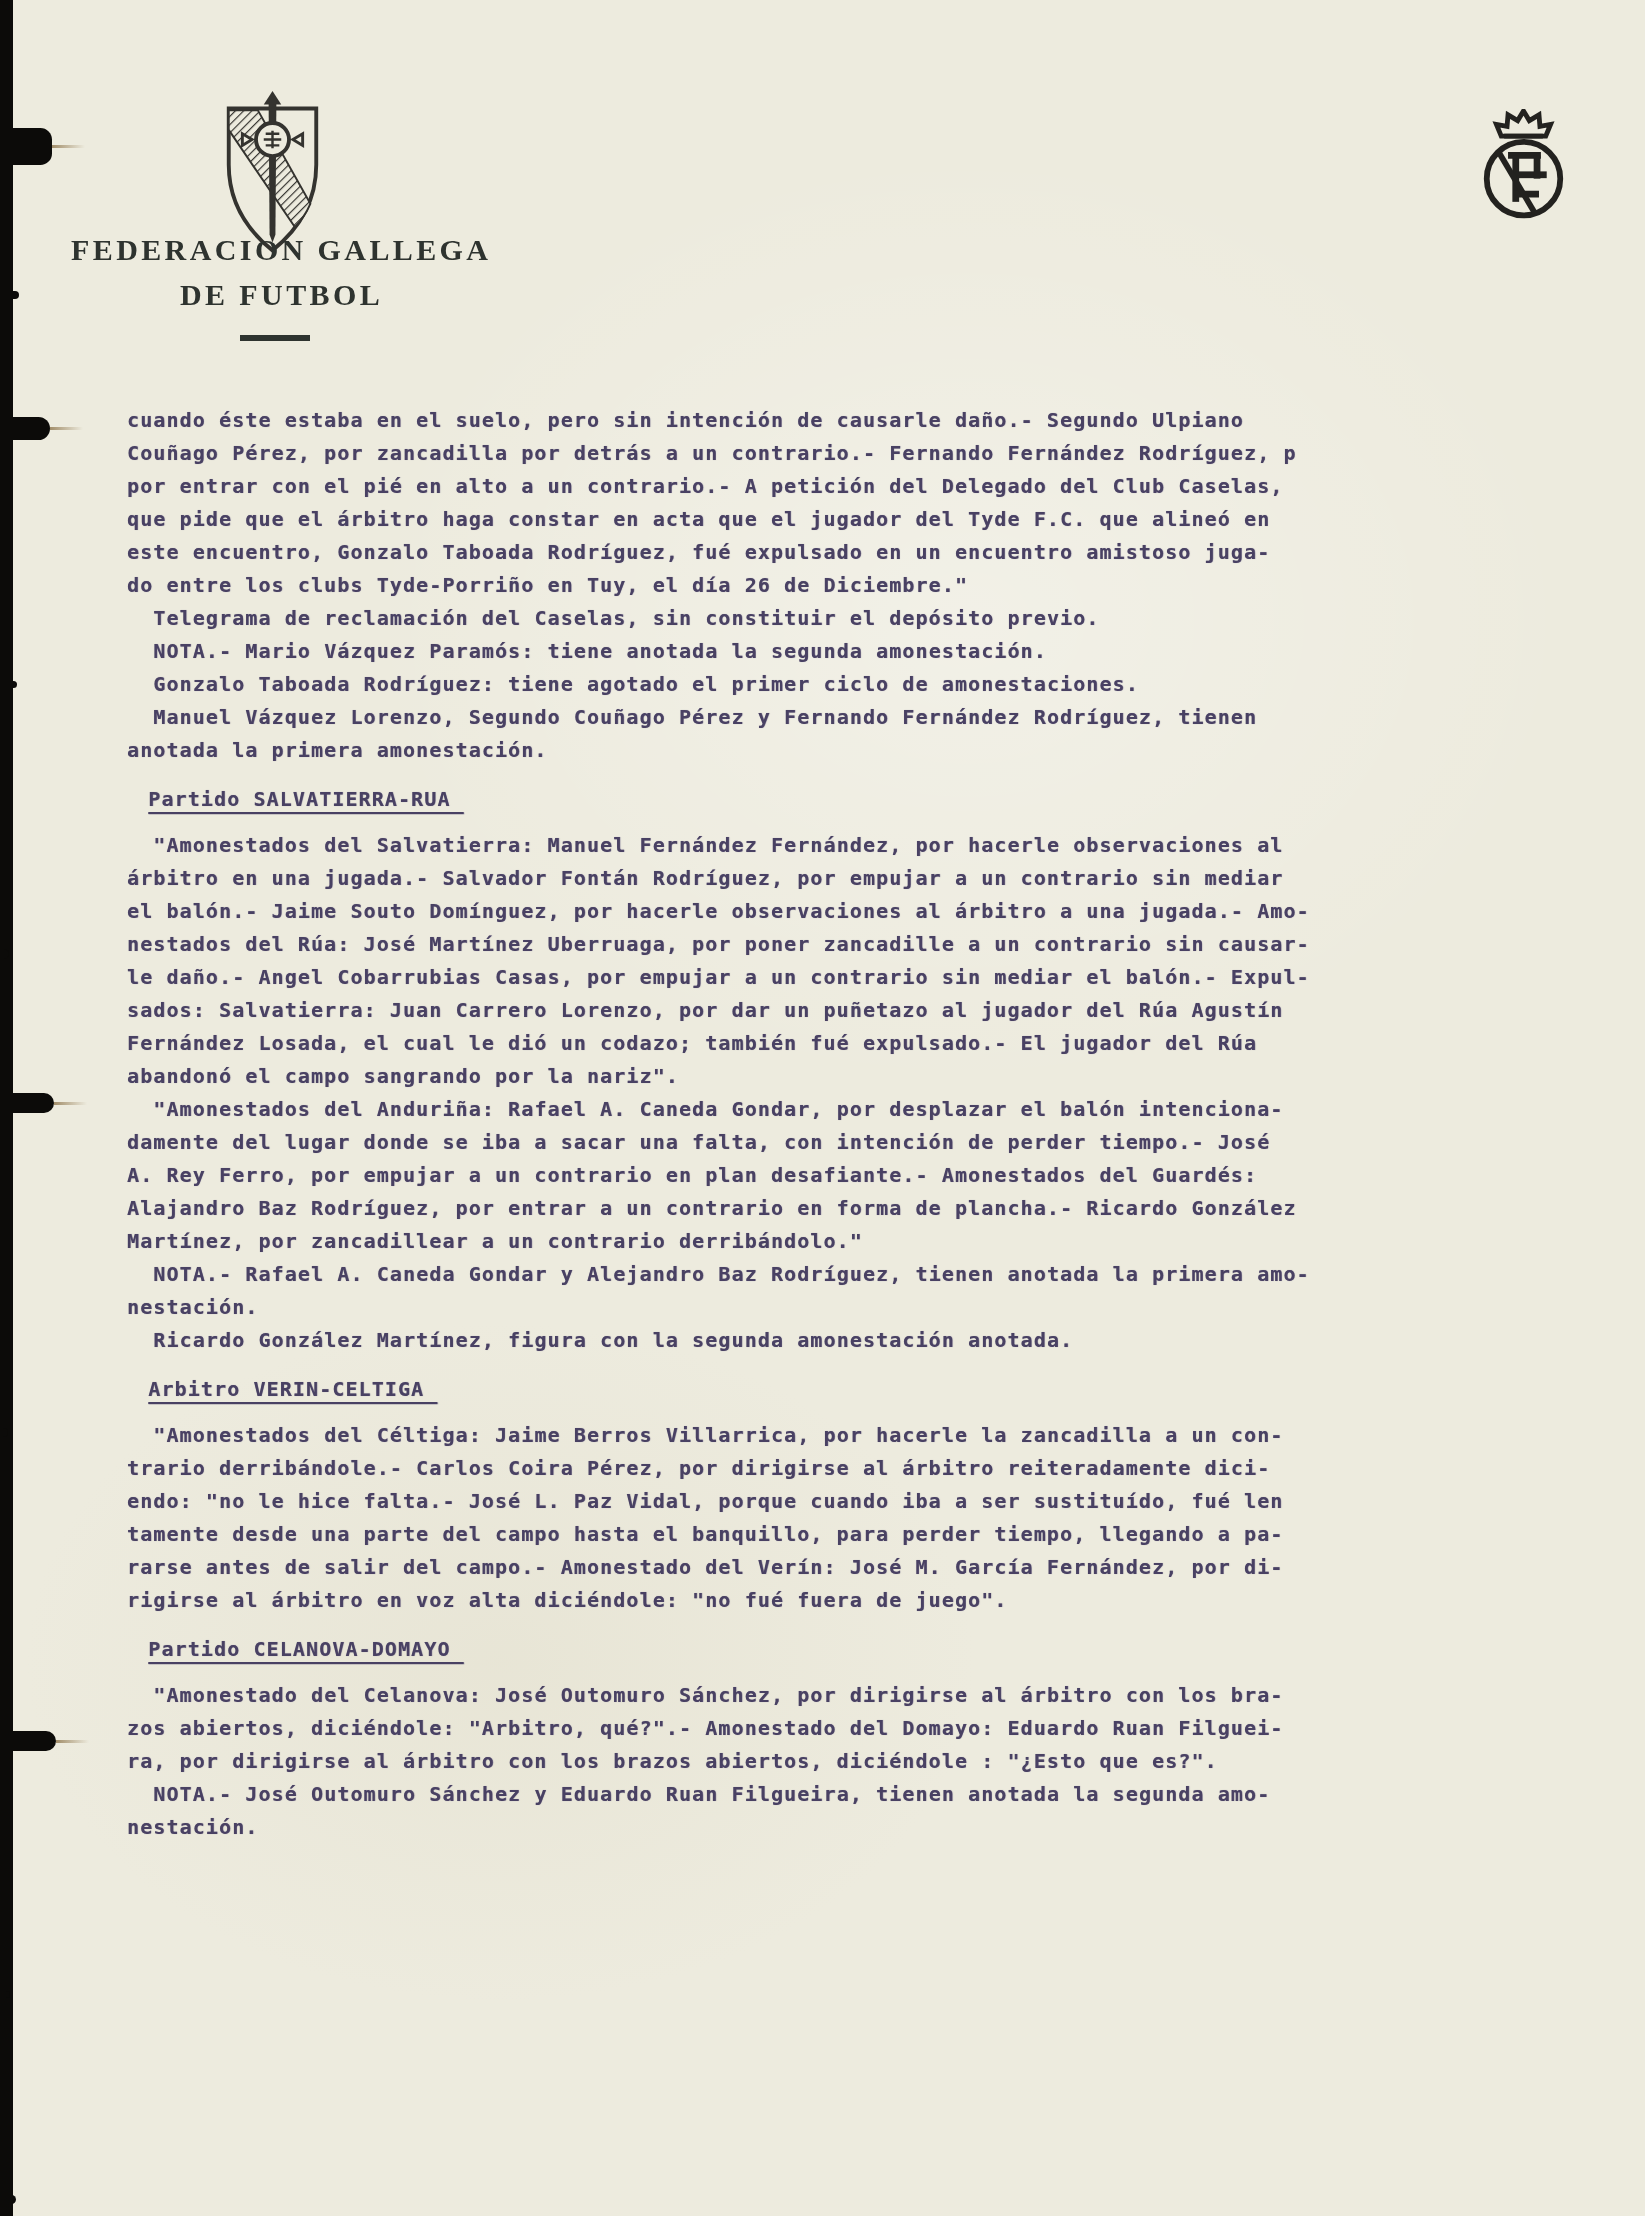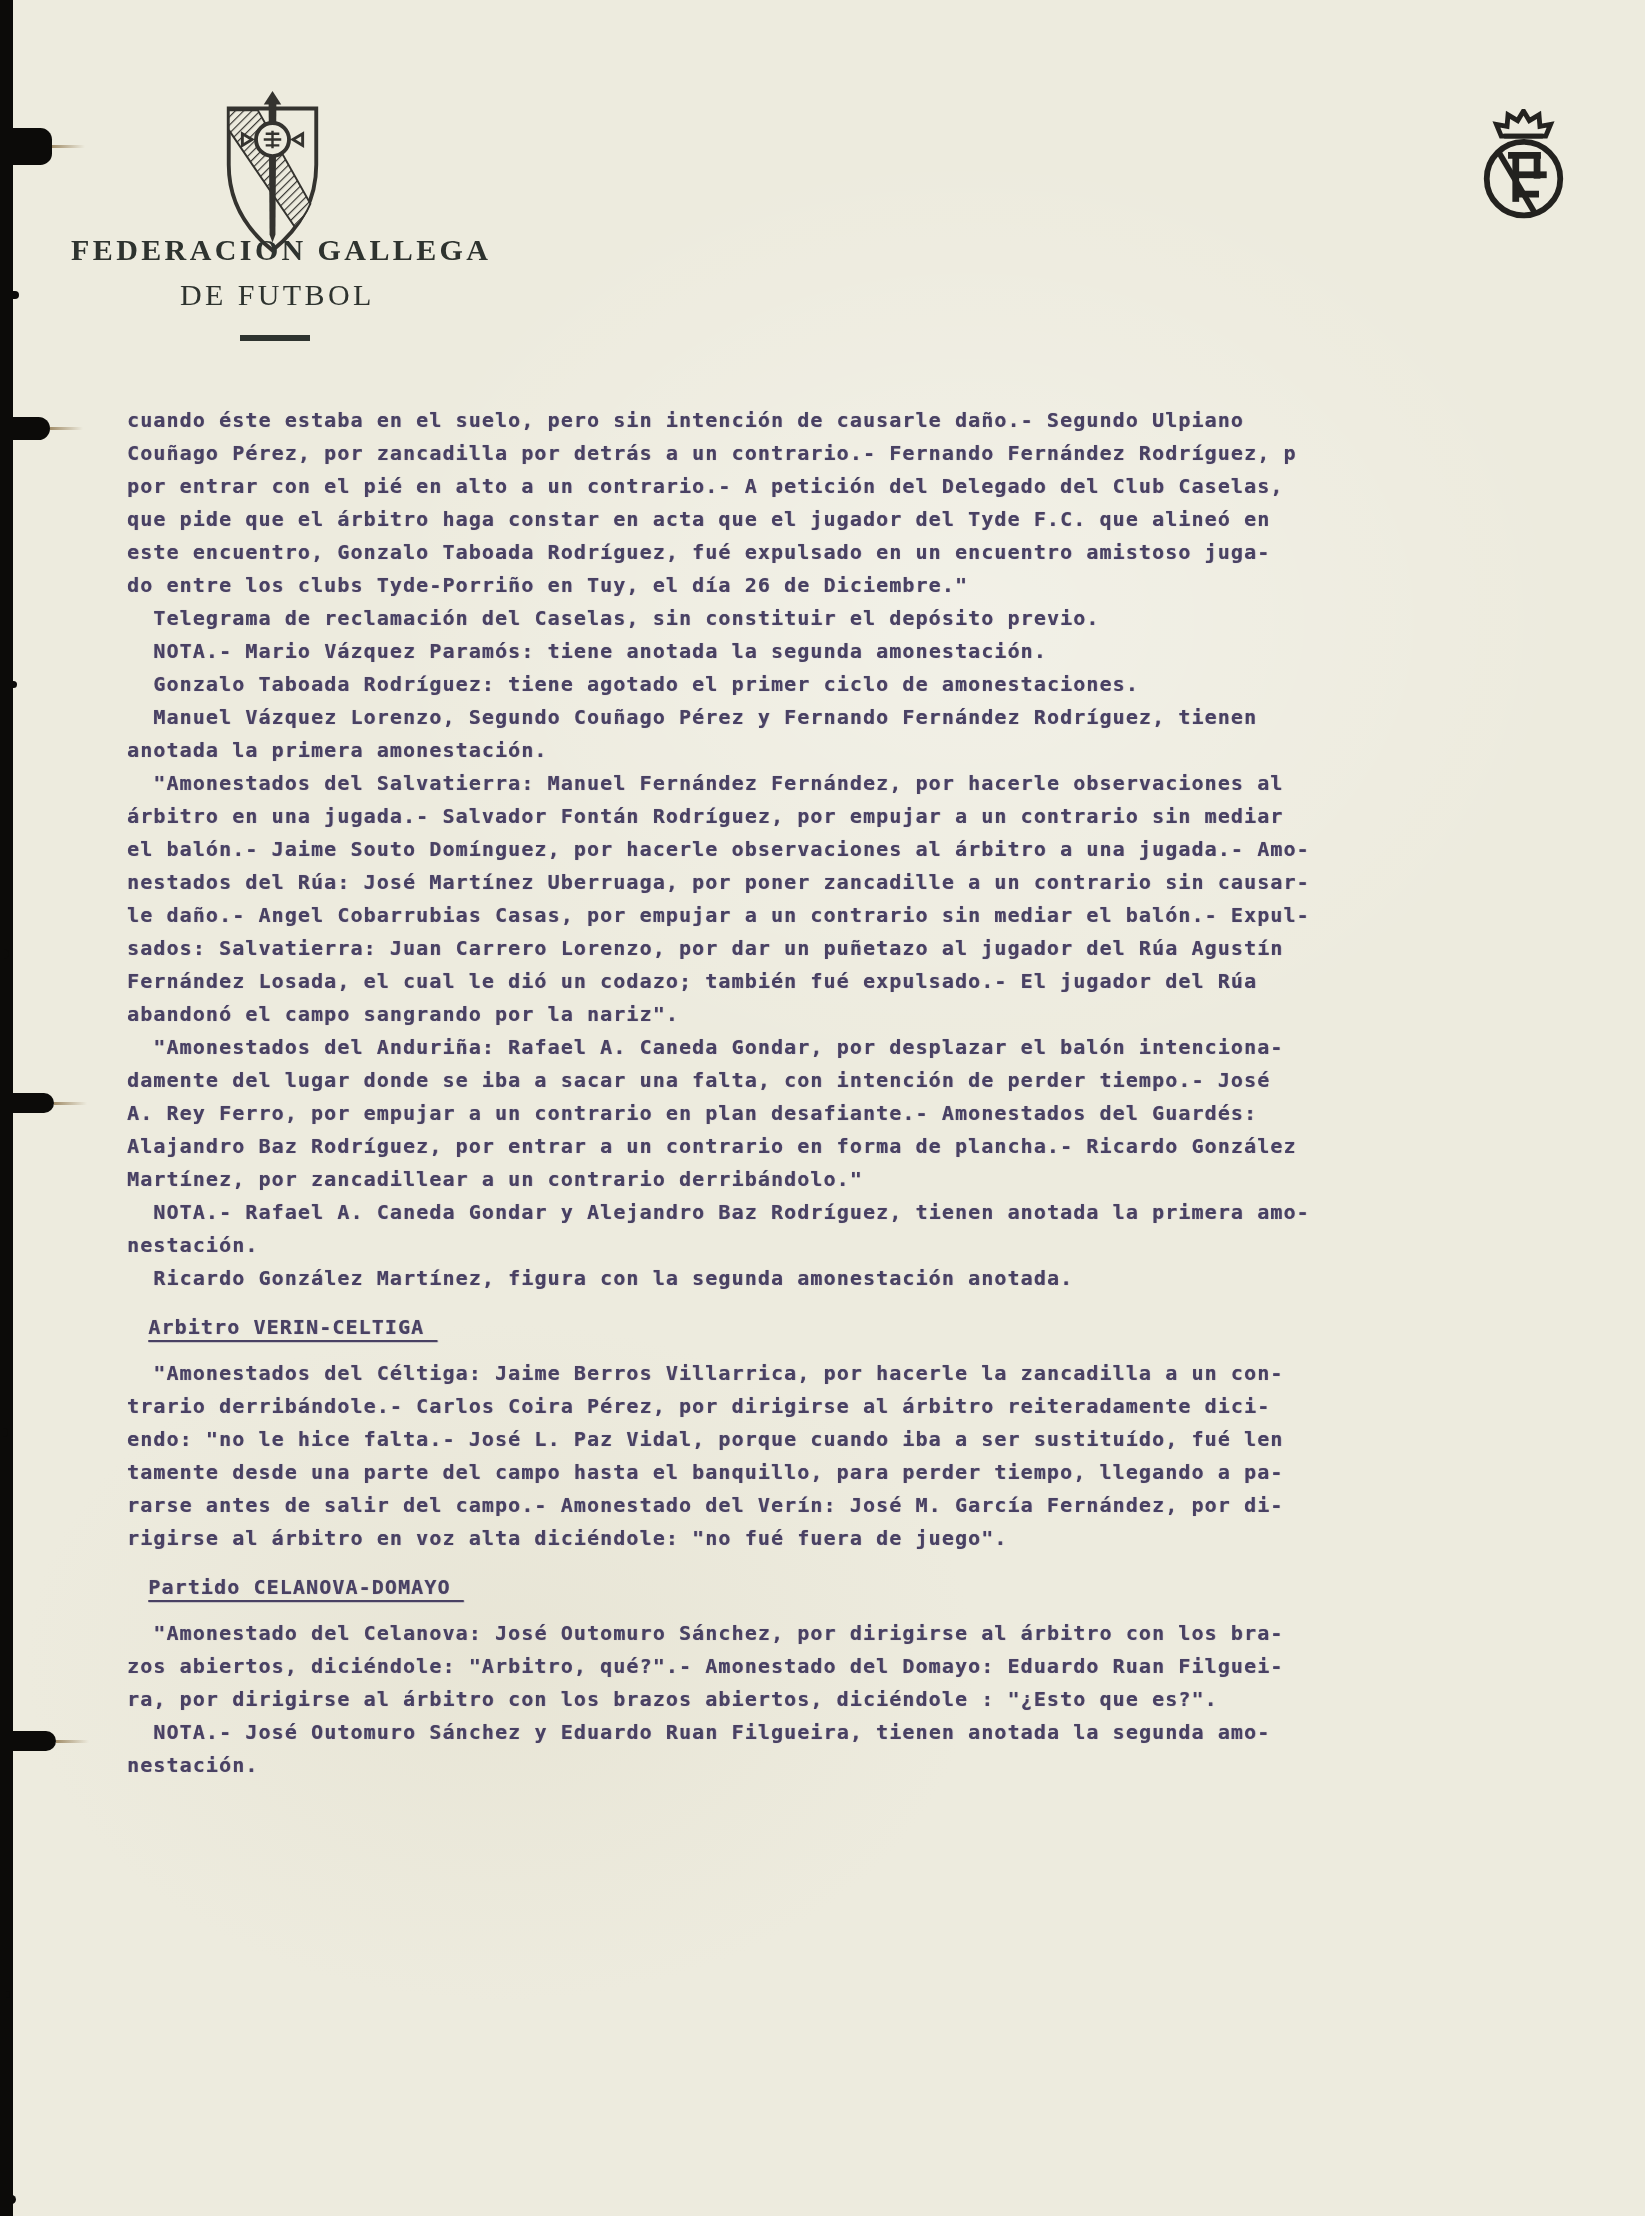--- a/index.html
+++ b/index.html
@@ -18,21 +18,21 @@
   .edge-strip{position:absolute;left:0;top:0;width:12.6px;height:2216px;background:#0c0b09;}
   .slit{position:absolute;left:0;background:#0c0b09;border-radius:0 11.6px 11.6px 0;}
   .slit::after{content:"";position:absolute;left:100%;top:45%;width:33px;height:2.9px;
     background:linear-gradient(90deg, rgba(122,92,44,.65), rgba(122,92,44,0));}
   .nub{position:absolute;left:0;background:#0c0b09;border-radius:0 5.8px 5.8px 0;}
   
   .org1{position:absolute;left:71px;top:233px;
     font-family:"Liberation Serif", serif;font-weight:bold;font-size:30px;
     letter-spacing:3.4px;color:#2e332f;}
   .org2{position:absolute;left:180px;top:278px;
-    font-family:"Liberation Serif", serif;font-weight:normal;font-size:30px;
+    font-family:"Liberation Serif", serif;font-weight:bold;font-size:30px;
     letter-spacing:3.4px;color:#2e332f;}
   .org-rule{position:absolute;left:240px;top:335px;width:70px;height:5.8px;background:#2e332f;}
   .logo-left{position:absolute;left:215px;top:89px;}
   .logo-right{position:absolute;left:1479px;top:109px;}
   
   .doc-body{
     position:absolute;left:127px;top:404px;width:1485px;
     font-size:20px;line-height:33px;font-weight:bold;
     letter-spacing:1.1px;
     color:#494163;
@@ -107,20 +107,21 @@
 Couñago Pérez, por zancadilla por detrás a un contrario.- Fernando Fernández Rodríguez, p
 por entrar con el pié en alto a un contrario.- A petición del Delegado del Club Caselas,
 que pide que el árbitro haga constar en acta que el jugador del Tyde F.C. que alineó en
 este encuentro, Gonzalo Taboada Rodríguez, fué expulsado en un encuentro amistoso juga-
 do entre los clubs Tyde-Porriño en Tuy, el día 26 de Diciembre."
   Telegrama de reclamación del Caselas, sin constituir el depósito previo.</div>
       <div class="blk nota">  <span class="nu">NOTA.-</span> Mario Vázquez Paramós: tiene anotada la segunda amonestación.
   Gonzalo Taboada Rodríguez: tiene agotado el primer ciclo de amonestaciones.
   Manuel Vázquez Lorenzo, Segundo Couñago Pérez y Fernando Fernández Rodríguez, tienen
 anotada la primera amonestación.</div>
+      <div class="blk heading"><span class="hu">Partido SALVATIERRA-RUA </span></div>
       <div class="blk para">  "Amonestados del Salvatierra: Manuel Fernández Fernández, por hacerle observaciones al
 árbitro en una jugada.- Salvador Fontán Rodríguez, por empujar a un contrario sin mediar
 el balón.- Jaime Souto Domínguez, por hacerle observaciones al árbitro a una jugada.- Amo-
 nestados del Rúa: José Martínez Uberruaga, por poner zancadille a un contrario sin causar-
 le daño.- Angel Cobarrubias Casas, por empujar a un contrario sin mediar el balón.- Expul-
 sados: Salvatierra: Juan Carrero Lorenzo, por dar un puñetazo al jugador del Rúa Agustín
 Fernández Losada, el cual le dió un codazo; también fué expulsado.- El jugador del Rúa
 abandonó el campo sangrando por la nariz".</div>
       <div class="blk para">  "Amonestados del Anduriña: Rafael A. Caneda Gondar, por desplazar el balón intenciona-
 damente del lugar donde se iba a sacar una falta, con intención de perder tiempo.- José

